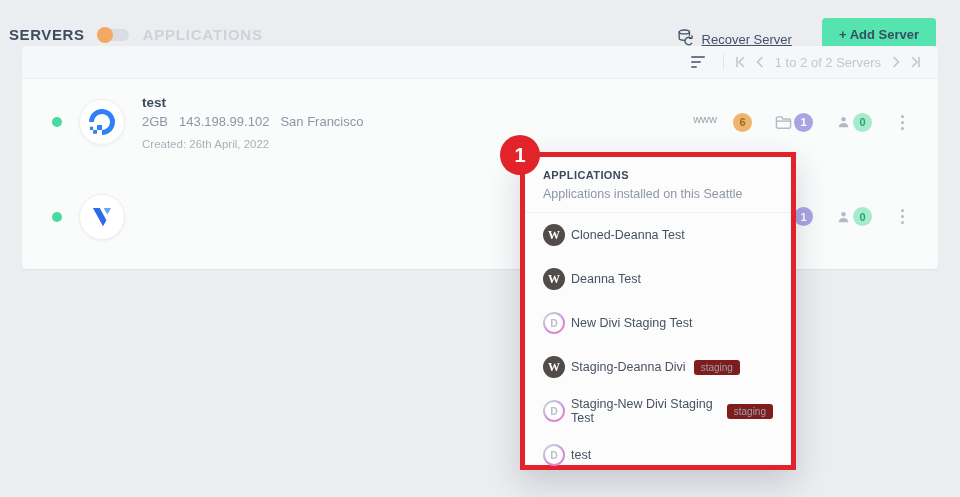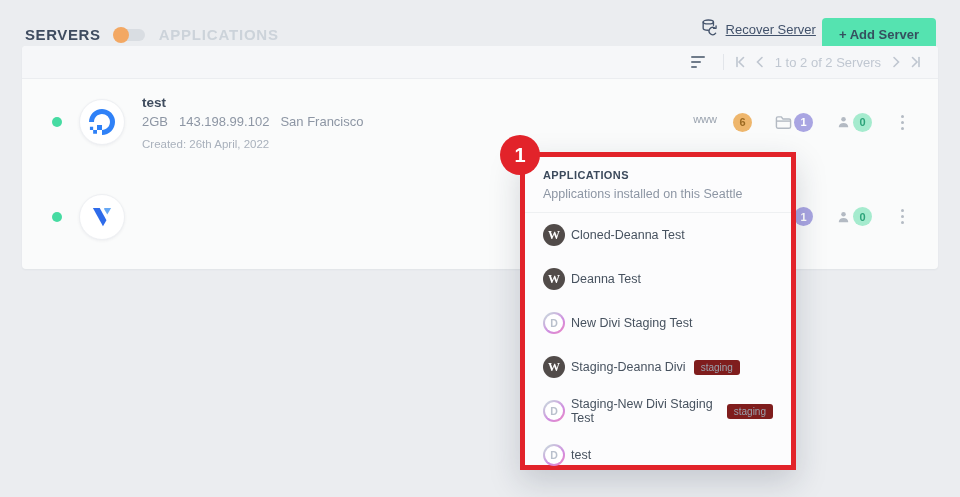--- a/index.html
+++ b/index.html
@@ -1,27 +1,27 @@
 <!DOCTYPE html>
 <html><head>
 <meta charset="utf-8">
 <style>
   * { margin:0; padding:0; box-sizing:border-box; }
   html,body { width:960px; height:497px; }
   body { font-family:"Liberation Sans", sans-serif; background:#ebedf0; position:relative; overflow:hidden; }
   .page { position:relative; width:960px; height:497px; }
 
   
-  .topbar { display:flex; align-items:center; justify-content:space-between; padding:18px 24px 14px 25px; }
+  .topbar { display:flex; align-items:center; justify-content:space-between; padding:18px 24px 14px 9px; }
   .topbar-left { display:flex; align-items:center; gap:14px; }
   .servers-label { font-size:15px; font-weight:700; letter-spacing:.6px; color:#3f4c60; }
   .apps-label { font-size:15px; font-weight:700; letter-spacing:.8px; color:#ccd3da; }
   .toggle { position:relative; width:30px; height:12px; background:#d9dde2; border-radius:7px; cursor:pointer; }
   .toggle .knob { position:absolute; left:-2px; top:-2px; width:16px; height:16px; background:#f3a863; border-radius:50%; }
-  .topbar-right { display:flex; align-items:flex-start; gap:6px; }
+  .topbar-right { display:flex; align-items:flex-end; gap:30px; }
   .recover-link { display:flex; align-items:center; gap:7px; color:#42526b; }
   .recover-link a { font-size:13px; color:#42526b; text-decoration:underline; cursor:pointer; }
   .btn-add { background:#55e3b0; border:none; border-radius:4px; padding:9px 17px; font-size:13px; font-weight:700; color:#35505f; font-family:"Liberation Sans",sans-serif; cursor:pointer; }
 
   
   .card { position:absolute; left:22px; top:46px; width:916px; height:223px; background:#fafbfb; border-radius:4px; box-shadow:0 1px 2px rgba(40,50,70,.05); }
   .toolbar { height:33px; background:#f6f7f9; border-bottom:1px solid #ebedf0; border-radius:4px 4px 0 0; display:flex; align-items:center; justify-content:flex-end; padding-right:16px; gap:10px; }
   .sort-icon { display:flex; flex-direction:column; gap:3px; margin-right:8px; cursor:pointer; }
   .sort-icon i { display:block; height:2px; background:#6f7b8a; border-radius:1px; }
   .sort-icon i:nth-child(1){ width:14px; } .sort-icon i:nth-child(2){ width:10px; } .sort-icon i:nth-child(3){ width:6px; }

